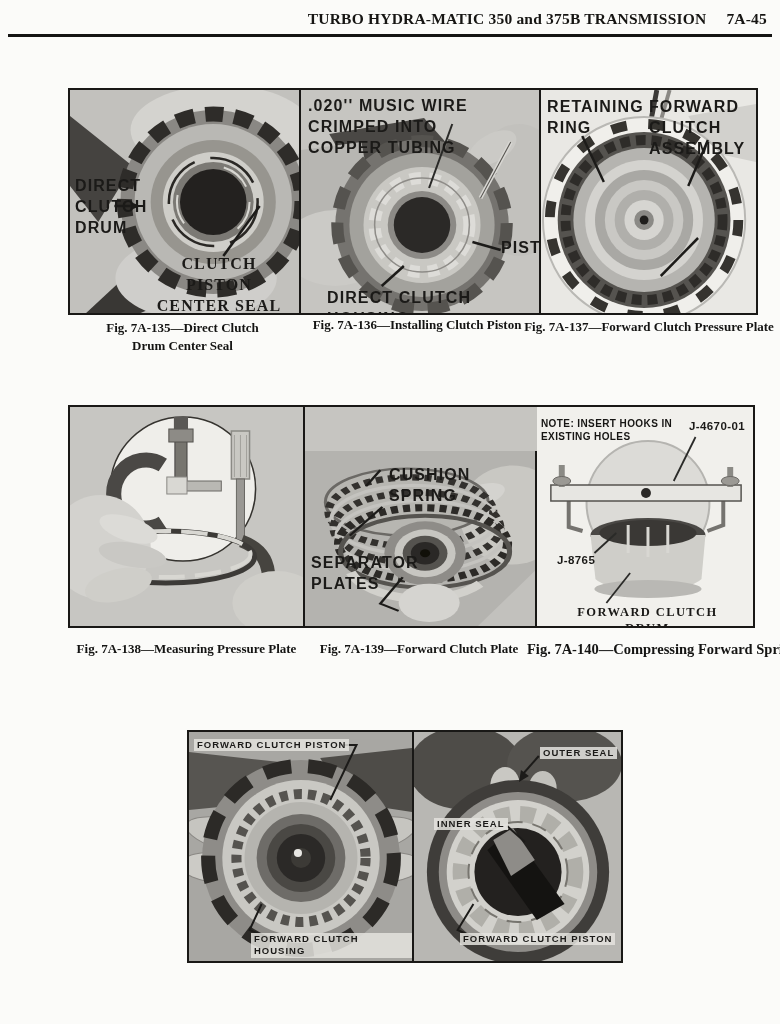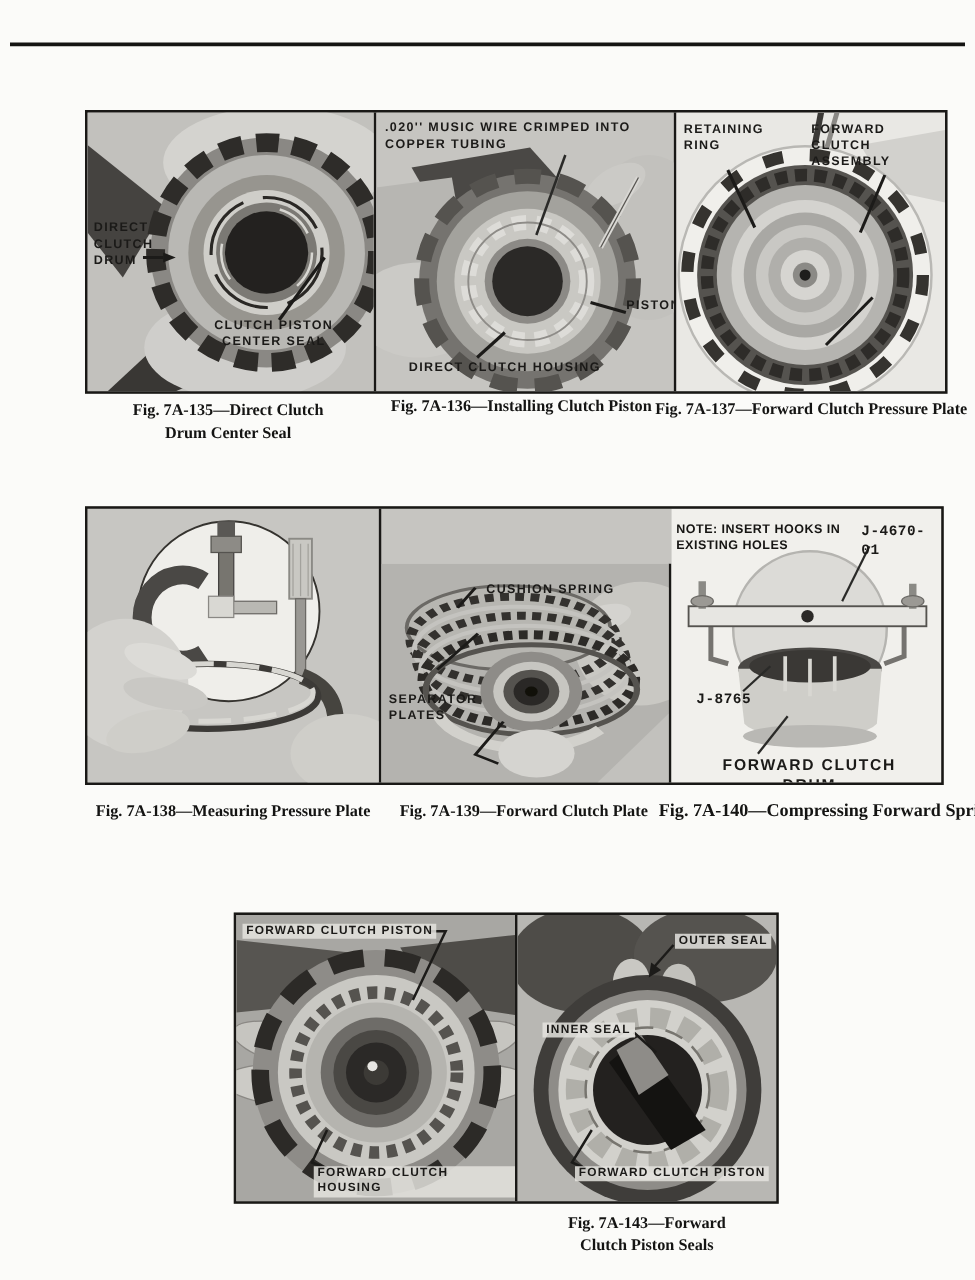--- a/index.html
+++ b/index.html
@@ -16,40 +16,44 @@
   }
   .header-rule{position:absolute;top:34px;left:8px;width:764px;height:2.5px;background:#141413;}
   
   .frame{position:absolute;border:2px solid #191816;display:flex;box-sizing:border-box;background:#c6c5c1;}
   .cell{position:relative;overflow:hidden;}
   .cell.divider{border-right:2px solid #191816;}
   .cell svg{position:absolute;inset:0;width:100%;height:100%;display:block;}
   
   .plabel{
     position:absolute;font-family:"Liberation Sans",sans-serif;font-weight:600;
-    font-size:10px;line-height:1.3;letter-spacing:1.1px;color:#1b1a18;
+    font-size:16px;line-height:1.3;letter-spacing:1.1px;color:#1b1a18;
   }
   .plabel.small{font-size:9.5px;letter-spacing:1px;}
   .plabel.chip{background:rgba(228,227,222,.85);padding:0 3px;}
-  .plabel.center{text-align:center;}
+  .plabel.center{text-align:center;font-family:Liberation Serif, serif;}
   .plabel.note{font-size:10px;font-weight:bold;letter-spacing:.4px;color:#161513;}
-  .plabel.tool{font-size:11.5px;font-weight:600;letter-spacing:.4px;font-family:Liberation Mono, monospace;}
+  .plabel.tool{font-size:11.5px;font-weight:600;letter-spacing:.4px;}
   .plabel.big{font-size:12.5px;letter-spacing:1.4px;}
   
   .caption{
     position:absolute;text-align:center;font-weight:bold;font-size:13px;line-height:1.35;
     color:#141413;white-space:nowrap;
   }
   .caption .l2{display:block;}
 </style>
 </head>
 <body>
 
 <div id="page">
 
+  <div class="header">
+    <span>TURBO HYDRA-MATIC 350 and 375B TRANSMISSION</span>
+    <span>7A-45</span>
+  </div>
   <div class="header-rule"></div>
 
   <div class="frame" style="left:68px;top:88px;width:690px;height:227px;">
 
     <div class="cell divider" style="width:229px;">
       <svg viewBox="0 0 227 223" preserveAspectRatio="none">
         <rect x="0" y="0" width="227" height="223" fill="#c2c1bd"></rect>
         <ellipse cx="150" cy="40" rx="90" ry="45" fill="#d4d3cf"></ellipse>
         <polygon points="0,26 62,76 28,132 0,96" fill="#454340"></polygon>
         <polygon points="80,136 132,104 164,150 116,182" fill="#d8d7d3"></polygon>
@@ -283,18 +287,14 @@
         <polygon points="108,38 106,50 116,44" fill="#1c1b19"></polygon>
         <line x1="94" y1="94" x2="112" y2="110" stroke="#1c1b19" stroke-width="2"></line>
         <polyline points="62,206 44,198 60,172" fill="none" stroke="#1c1b19" stroke-width="2"></polyline>
       </svg>
       <div class="plabel small chip" style="left:126px;top:15px;">OUTER SEAL</div>
       <div class="plabel small chip" style="left:20px;top:86px;">INNER SEAL</div>
       <div class="plabel small chip" style="left:46px;top:201px;">FORWARD CLUTCH PISTON</div>
     </div>
   </div>
 
-  <div class="caption" style="left:412px;top:969px;width:211px;">
-    <span>Fig. 7A-143—Forward</span>
-    <span class="l2">Clutch Piston Seals</span>
-  </div>
 
 </div>
 
 </body></html>

